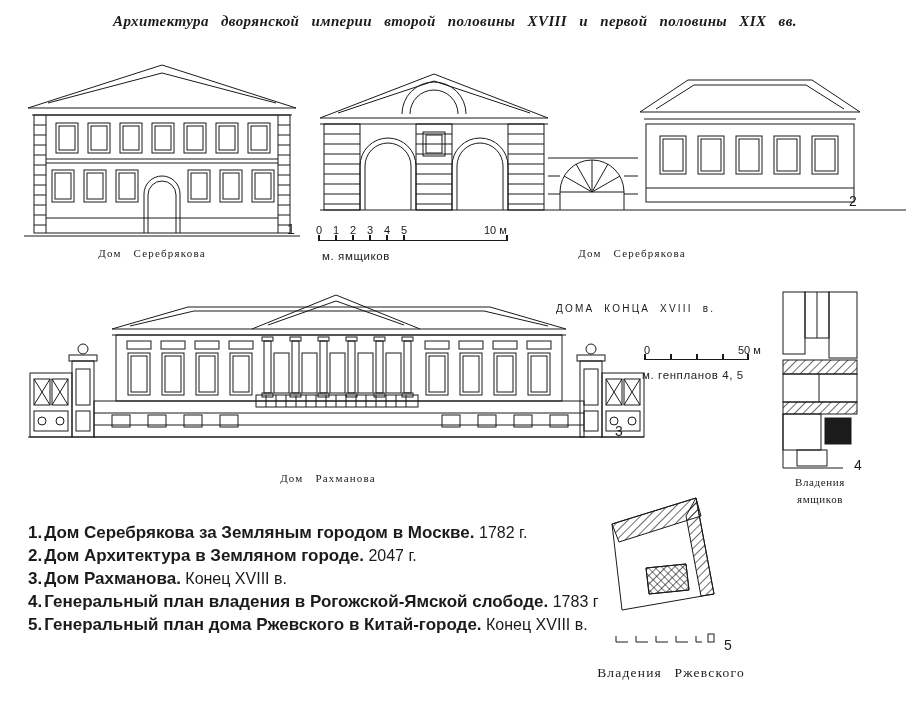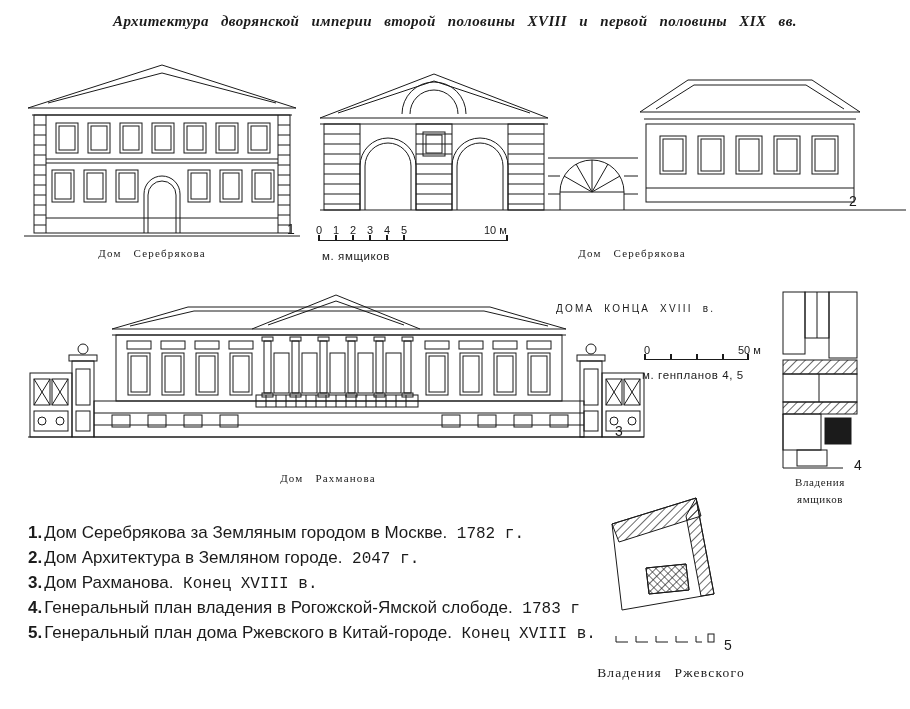--- a/index.html
+++ b/index.html
@@ -26,22 +26,22 @@
   }
   .scale { font-family:"Liberation Sans", sans-serif; font-size:11px; }
   .scale .tk { position:absolute; top:0; white-space:nowrap; }
   .scale .bar { position:absolute; border-top:1.5px solid #1b1b1b; }
   .scale .tick { position:absolute; width:1.5px; height:6px; background:#1b1b1b; }
   .scale .cap { position:absolute; white-space:nowrap; font-size:11.5px; letter-spacing:0.6px; }
 
   .legend { font-family:"Liberation Sans", sans-serif; font-size:17px; line-height:23px; width:574px; }
   .legend-item { margin-bottom:0; }
   .legend .num { font-weight:700; margin-right:2px; }
-  .legend .b { font-weight:400; }
-  .legend .r { font-weight:400; font-family:Liberation Mono, monospace; font-size:16px; }
+  .legend .b { font-weight:700; }
+  .legend .r { font-weight:400; font-family:Liberation Sans, sans-serif; font-size:16px; }
 
   .two-line-cap { font-size:11px; line-height:17px; letter-spacing:0.6px; text-align:center; }
 </style>
 </head>
 <body>
 
 <div class="page">
 
   <div class="abs title">Архитектура дворянской империи второй половины XVIII и первой половины XIX вв.</div>
 

